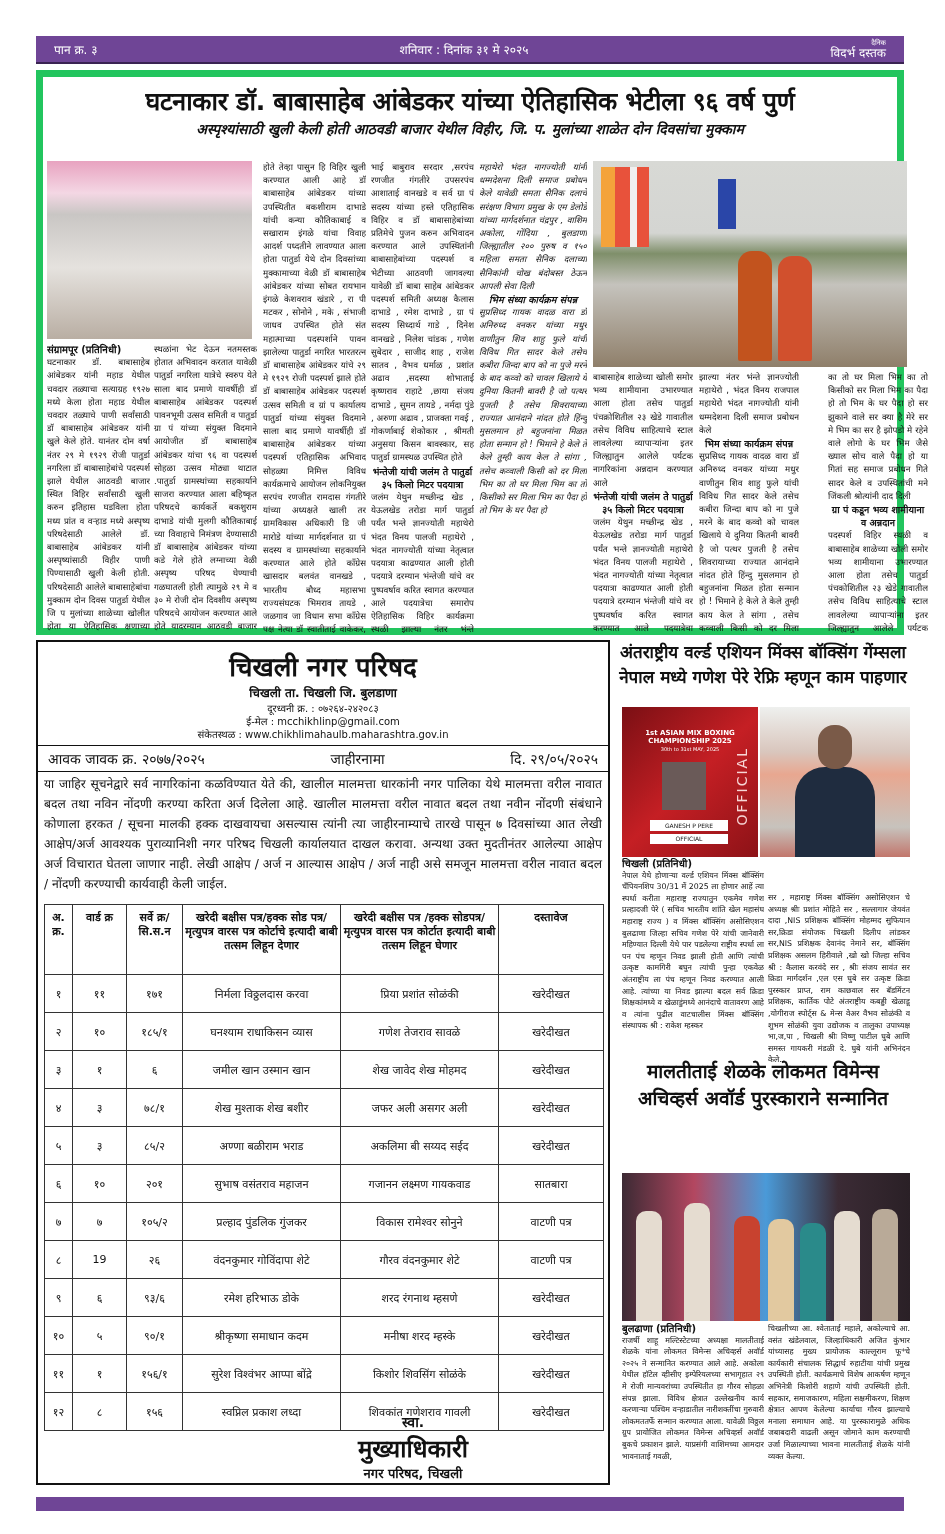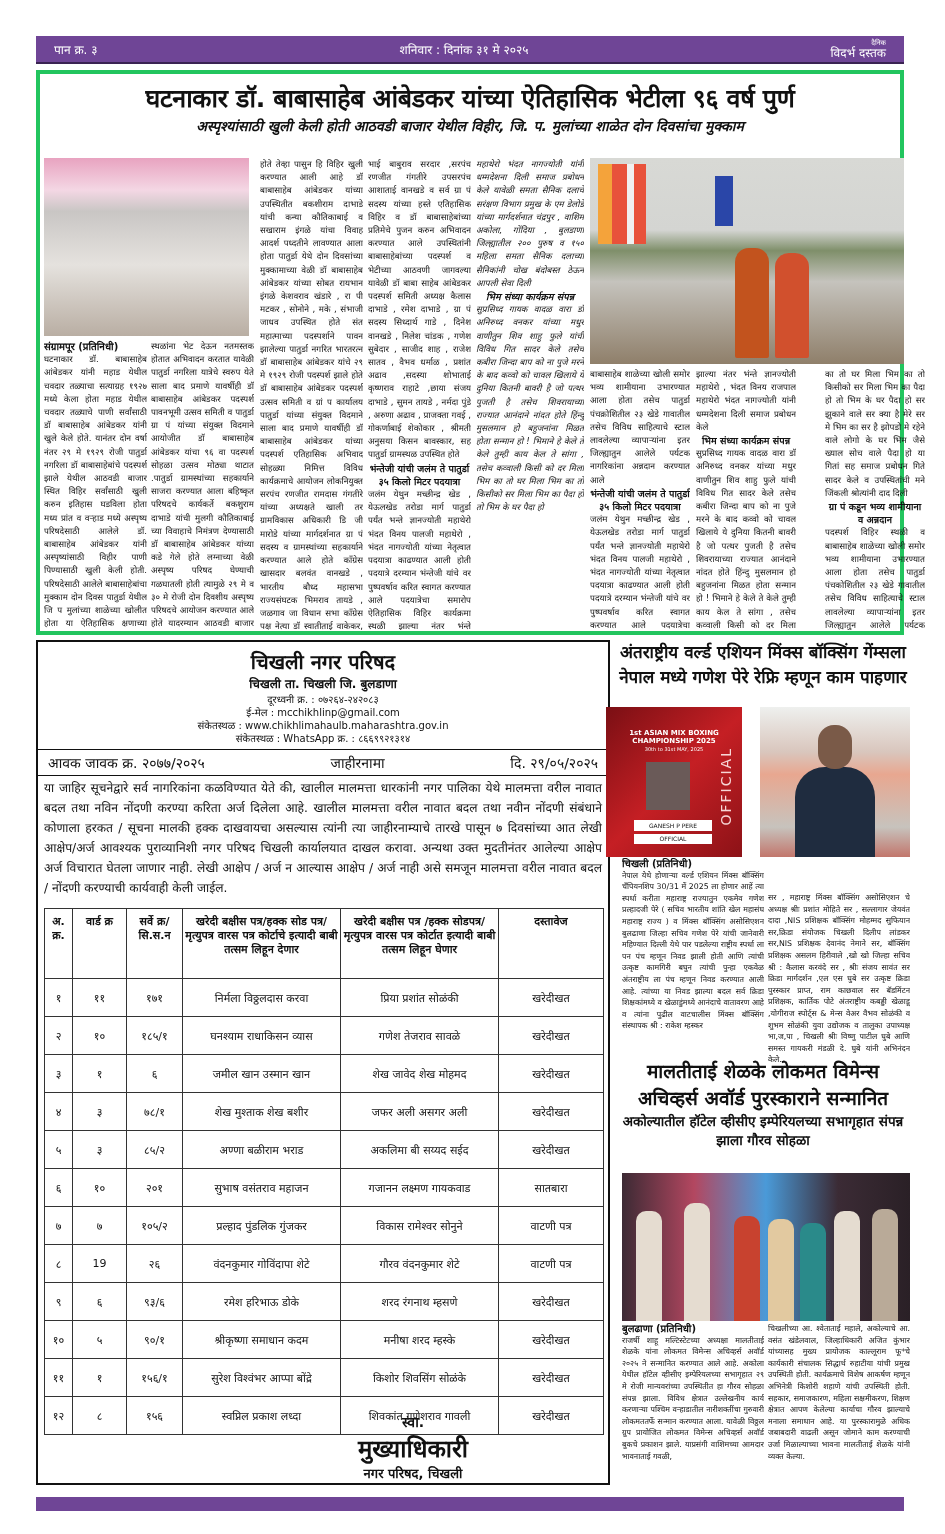--- a/index.html
+++ b/index.html
@@ -1,50 +1,50 @@
 <!DOCTYPE html>
 <html><head>
 <meta charset="utf-8">
 <style>
   * { box-sizing: border-box; margin: 0; padding: 0; }
   body { width: 945px; height: 1534px; background: #fff; font-family: "DejaVu Sans", sans-serif; color: #111; position: relative; overflow: hidden; }
   .topbar { position: absolute; left: 36px; top: 36px; width: 868px; height: 28px; background: #6f4596; color: #fff; display: flex; align-items: center; justify-content: space-between; padding: 0 18px; font-size: 12px; border-bottom: 2px solid #3a2352; }
   .topbar .brand { text-align: right; line-height: 1; }
   .topbar .brand small { display: block; font-size: 7px; }
   .topbar .brand span { font-size: 12px; }
-  .lead { position: absolute; left: 36px; top: 70px; width: 868px; height: 565px; border: 4px solid #22c55e; }
+  .lead { position: absolute; left: 36px; top: 70px; width: 868px; height: 565px; border: 7px solid #22c55e; }
   .lead h1 { font-size: 25px; text-align: center; font-weight: bold; margin-top: 6px; letter-spacing: -0.3px; }
   .lead h2 { font-size: 14px; text-align: center; font-weight: bold; margin-top: 2px; font-style: italic; }
   .photo1 { position: absolute; left: 4px; top: 84px; width: 205px; height: 178px; background: linear-gradient(#e8a3c0 0%, #f4d7e4 18%, #c9c6c4 30%, #e5e2de 60%, #b9aea3 100%); }
   .photo2 { position: absolute; left: 550px; top: 84px; width: 314px; height: 206px; background: linear-gradient(#d8d9d5 0%, #d4d5d2 35%, #7f8f6a 45%, #c5c3bd 60%, #8f7f6a 100%); }
   .photo2 .flag { position:absolute; left:8px; top:6px; width:48px; height:80px; background: linear-gradient(90deg,#f4a33b 0 30%,#e8523b 30% 60%, #f0f0f0 60% 75%, #e8523b 75%); }
   .photo2 .flag2 { position:absolute; left:125px; top:18px; width:18px; height:50px; background:#2a46a8; }
   .photo2 .monk { position:absolute; left:145px; top:90px; width:34px; height:110px; background:#c2531e; border-radius: 14px 14px 2px 2px; }
   .photo2 .monk2 { position:absolute; left:185px; top:95px; width:34px; height:105px; background:#d1502d; border-radius: 14px 14px 2px 2px; }
   .col { position: absolute; font-size: 8.6px; line-height: 13.2px; text-align: justify; overflow: hidden; }
   .col .sub { font-weight: bold; text-align: center; font-size: 9.5px; }
   .col .dl { font-weight: bold; font-size: 10px; }
   .notice { position: absolute; left: 36px; top: 640px; width: 574px; height: 845px; border: 2px solid #111; }
-  .notice .title { font-size: 20px; font-weight: bold; text-align: center; margin-top: 6px; }
+  .notice .title { font-size: 26px; font-weight: bold; text-align: center; margin-top: 6px; }
   .notice .line { text-align: center; font-size: 10px; line-height: 13px; }
   .notice .line.big { font-size: 12px; font-weight: bold; line-height: 18px; }
   .notice .meta { display: flex; justify-content: space-between; border-top: 1px solid #111; border-bottom: 1px solid #111; margin-top: 4px; padding: 3px 10px; font-size: 14px; }
   .notice .body { font-size: 12.2px; line-height: 20px; padding: 2px 6px; text-align: justify; }
   table.props { border-collapse: collapse; margin: 8px 6px 0; width: 560px; font-size: 11px; }
   table.props th, table.props td { border: 1px solid #333; text-align: center; padding: 0 2px; }
   table.props th { font-weight: bold; height: 70px; vertical-align: top; padding-top: 6px; line-height: 14px; }
   table.props td { height: 38px; }
   .sig { position: absolute; left: 0; right: 0; top: 770px; text-align: center; padding-left: 180px; }
   .sig .s1 { font-size: 14px; font-weight: bold; }
   .sig .s2 { font-size: 24px; font-weight: bold; }
   .sig .s3 { font-size: 13px; font-weight: bold; }
   .box { position: absolute; left: 616px; top: 640px; width: 294px; }
   .box h3 { font-size: 17px; line-height: 25px; text-align: center; font-weight: bold; }
   .box h4 { font-size: 13.5px; line-height: 19px; text-align: center; font-weight: bold; }
-  .imgA { position: absolute; left: 606px; top: 707px; width: 136px; height: 150px; background: linear-gradient(135deg, #7a0f14, #c51f24 50%, #8c1217); }
+  .imgA { position: absolute; left: 622px; top: 707px; width: 136px; height: 150px; background: linear-gradient(135deg, #7a0f14, #c51f24 50%, #8c1217); }
   .imgA .t { position:absolute; left: 10px; top: 22px; width: 116px; font-size: 7px; color: #fff; text-align: center; font-weight: bold; }
   .imgA .face { position:absolute; left: 40px; top: 55px; width: 44px; height: 48px; background: #6a5a58; }
   .imgA .nm { position:absolute; left: 28px; top: 113px; width: 78px; height: 11px; background: #fff; font-size: 6px; text-align:center; line-height: 11px; color:#111;}
   .imgA .of { position:absolute; left: 28px; top: 127px; width: 78px; height: 10px; background: #fff; font-size: 6px; text-align:center; line-height: 10px; color:#111;}
   .imgA .vert { position:absolute; right: 8px; top: 40px; color: #f7d6d6; font-size: 14px; writing-mode: vertical-rl; transform: rotate(180deg); letter-spacing: 2px; }
   .imgB { position: absolute; left: 760px; top: 707px; width: 150px; height: 150px; background: linear-gradient(#eef0ee 0%, #d9c6bd 30%, #e8a790 45%, #c7c3bd 80%, #c2766c 100%); }
   .imgB .suit { position:absolute; left: 35px; top: 60px; width: 80px; height: 90px; background: #1f2c3f; border-radius: 30px 30px 0 0; }
   .imgB .head { position:absolute; left: 58px; top: 18px; width: 34px; height: 44px; background: #7a5a48; border-radius: 16px; }
   .imgC { position: absolute; left: 622px; top: 1173px; width: 288px; height: 148px; background: linear-gradient(90deg, #3c2a34, #b34760 25%, #4a9ad8 50%, #3b2b35 75%, #2a2026); }
   .imgC .p { position:absolute; bottom: 0; width: 26px; background: #e5dcd0; border-radius: 10px 10px 0 0; }
@@ -108,21 +108,20 @@
     <div>पदस्पर्श विहिर स्थळी व बाबासाहेब शाळेच्या खोली समोर भव्य शामीयाना उभारण्यात आला होता तसेच पातुर्डा पंचकोशितील २३ खेडे गावातील तसेच विविध साहित्याचे स्टाल लावलेल्या व्यापाऱ्यांना इतर जिल्ह्यातुन आलेले पर्यटक नागरिकांना अन्नदान करण्यात आले</div>
   </div>
 </div>
 
 <div class="notice">
   <div class="title">चिखली नगर परिषद</div>
   <div class="line big">चिखली ता. चिखली जि. बुलडाणा</div>
   <div class="line">दूरध्वनी क्र. : ०७२६४-२४२०८३</div>
   <div class="line">ई-मेल : mcchikhlinp@gmail.com</div>
   <div class="line">संकेतस्थळ : www.chikhlimahaulb.maharashtra.gov.in</div>
-  <div class="line">संकेतस्थळ : WhatsApp क्र. : ८६६९९२१३१४</div>
   <div class="meta">
     <span>आवक जावक क्र. २०७७/२०२५</span>
     <span>जाहीरनामा</span>
     <span>दि. २९/०५/२०२५</span>
   </div>
   <div class="body">या जाहिर सूचनेद्वारे सर्व नागरिकांना कळविण्यात येते की, खालील मालमत्ता धारकांनी नगर पालिका येथे मालमत्ता वरील नावात बदल तथा नविन नोंदणी करण्या करिता अर्ज दिलेला आहे. खालील मालमत्ता वरील नावात बदल तथा नवीन नोंदणी संबंधाने कोणाला हरकत / सूचना मालकी हक्क दाखवायचा असल्यास त्यांनी त्या जाहीरनाम्याचे तारखे पासून ७ दिवसांच्या आत लेखी आक्षेप/अर्ज आवश्यक पुराव्यानिशी नगर परिषद चिखली कार्यालयात दाखल करावा. अन्यथा उक्त मुदतीनंतर आलेल्या आक्षेप अर्ज विचारात घेतला जाणार नाही. लेखी आक्षेप / अर्ज न आल्यास आक्षेप / अर्ज नाही असे समजून मालमत्ता वरील नावात बदल / नोंदणी करण्याची कार्यवाही केली जाईल.</div>
   <table class="props">
     <thead>
       <tr>
         <th style="width:28px">अ. क्र.</th>
@@ -256,21 +255,20 @@
 <div class="col" style="left:622px;top:858px;width:142px;height:190px;font-size:7.8px;line-height:11.6px;">
   <div class="dl">चिखली (प्रतिनिधी)</div>
   <div>नेपाल येथे होणाऱ्या वर्ल्ड एशियन मिंक्स बॉक्सिंग चॅंपियनशिप 30/31 में 2025 ला होणार आहें त्या स्पर्धा करीता महाराष्ट्र राज्यातुन एकमेव गणेश प्रल्हादजी पेरे ( सचिव भारतीय शांति खेल महासंघ महाराष्ट्र राज्य ) व मिंक्स बॉक्सिंग असोसिएशन बुलढाणा जिल्हा सचिव गणेश पेरे यांची जानेवारी महिण्यात दिल्ली येथे पार पडलेल्या राष्ट्रीय स्पर्धा ला पन पंच म्हणून निवड झाली होती आणि त्यांची उत्कृष्ट कामगिरी बघुन त्यांची पुन्हा एकवेळ अंतराष्ट्रीय ला पंच म्हणून निवड करण्यात आली आहे. त्यांच्या या निवड झाल्या बदल सर्व क्रिडा शिक्षकांमध्ये व खेळाडुंमध्ये आनंदाचे वातावरण आहे व त्यांना पुढील वाटचालीस मिंक्स बॉक्सिंग संस्थापक श्री : राकेश म्हस्कर</div>
 </div>
 <div class="col" style="left:768px;top:858px;width:142px;height:190px;font-size:7.8px;line-height:11.6px;margin-top:34px;">
   <div>सर , महाराष्ट्र मिंक्स बॉक्सिंग असोसिएशन चे अध्यक्ष श्रीः प्रशांत मोहिते सर , सल्लागार जेयवंत दादा ,NIS प्रशिक्षक बॉक्सिंग मोहम्मद सुफियान सर,क्रिडा संयोजक चिखली दिलीप लांडकर सर,NIS प्रशिक्षक देवानंद नेमाने सर, बॉक्सिंग प्रशिक्षक असलम हिरीवाले ,खो खो जिल्हा सचिव श्री : कैलास करवंदे सर , श्रीः संजय सावंत सर क्रिडा मार्गदर्शन ,एल एस घुबे सर उत्कृष्ट क्रिडा पुरस्कार प्राप्त, राम काछवाल सर बॅडमिंटन प्रशिक्षक, कार्तिक पोटे अंतराष्ट्रीय कबड्डी खेळाडू ,योगीराज स्पोर्ट्स &amp; मेन्स वेअर वैभव सोळंकी व शुभम सोळंकी युवा उद्योजक व तालुका उपाध्यक्ष भा,ज,पा , चिखली श्रीः विष्णु पाटील घुबे आणि समस्त गायकरी मंडळी दे. घुबे यांनी अभिनंदन केले.</div>
 </div>
 
 <div class="box" style="top:1058px;">
   <h3 style="font-size:19px;line-height:27px;">मालतीताई शेळके लोकमत विमेन्स अचिव्हर्स अवॉर्ड पुरस्काराने सन्मानित</h3>
-  <h4>अकोल्यातील हॉटेल व्हीसीए इम्पेरियलच्या सभागृहात संपन्न झाला गौरव सोहळा</h4>
 </div>
 <div class="imgC">
   <div class="p" style="left:14px;height:110px;"></div>
   <div class="p" style="left:62px;height:118px;"></div>
   <div class="p" style="left:112px;height:105px;background:#c8422f;"></div>
   <div class="p" style="left:146px;height:102px;background:#e2c9a0;"></div>
   <div class="p" style="left:178px;height:98px;background:#2a8a8a;"></div>
   <div class="p" style="left:212px;height:110px;"></div>
   <div class="p" style="left:250px;height:112px;background:#b9aa98;"></div>
 </div>

